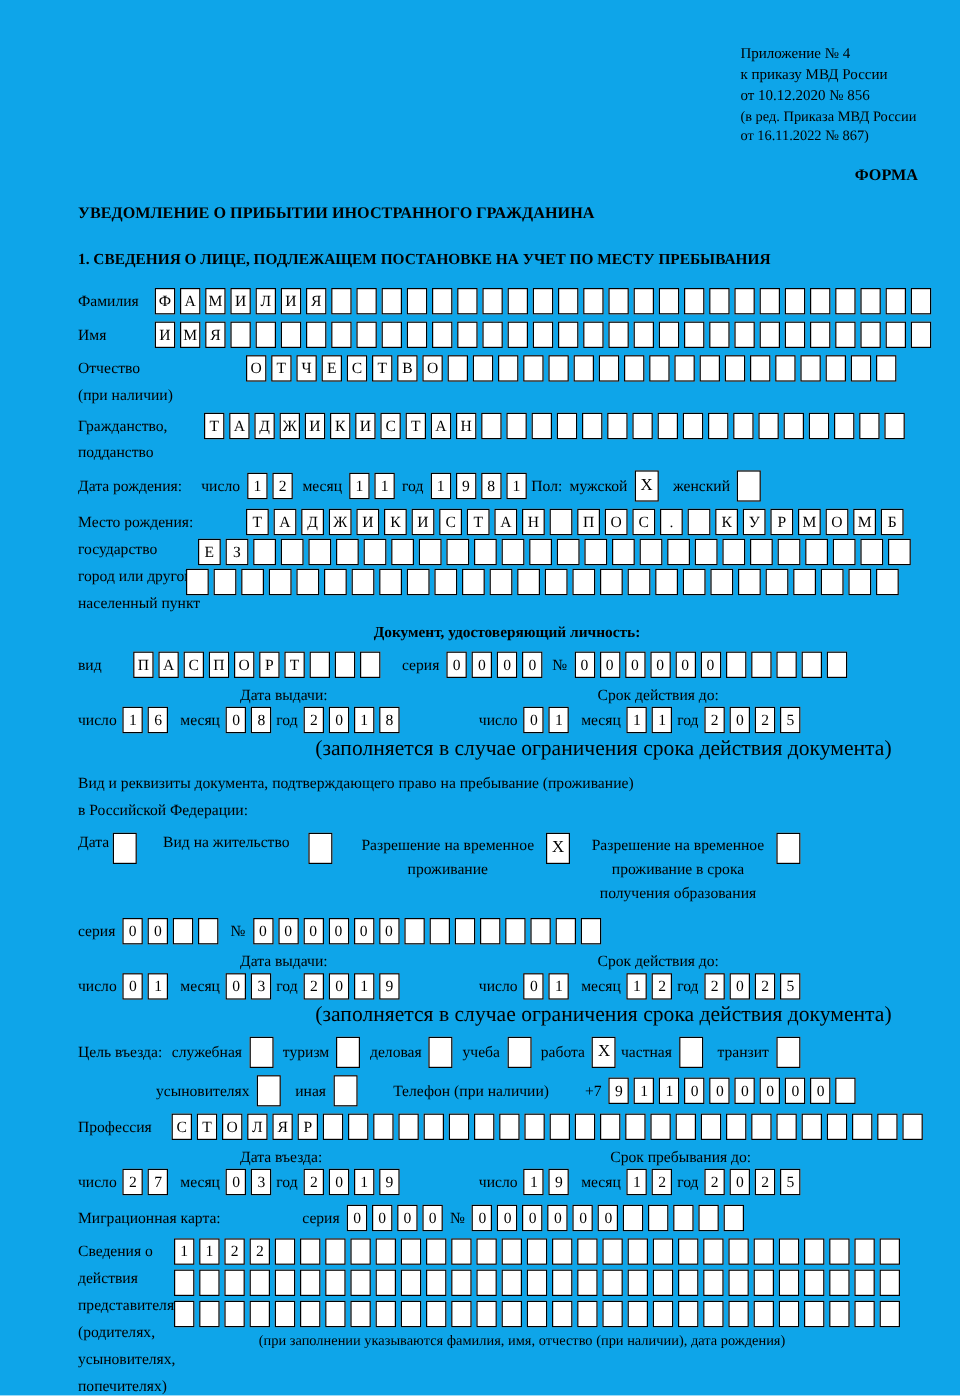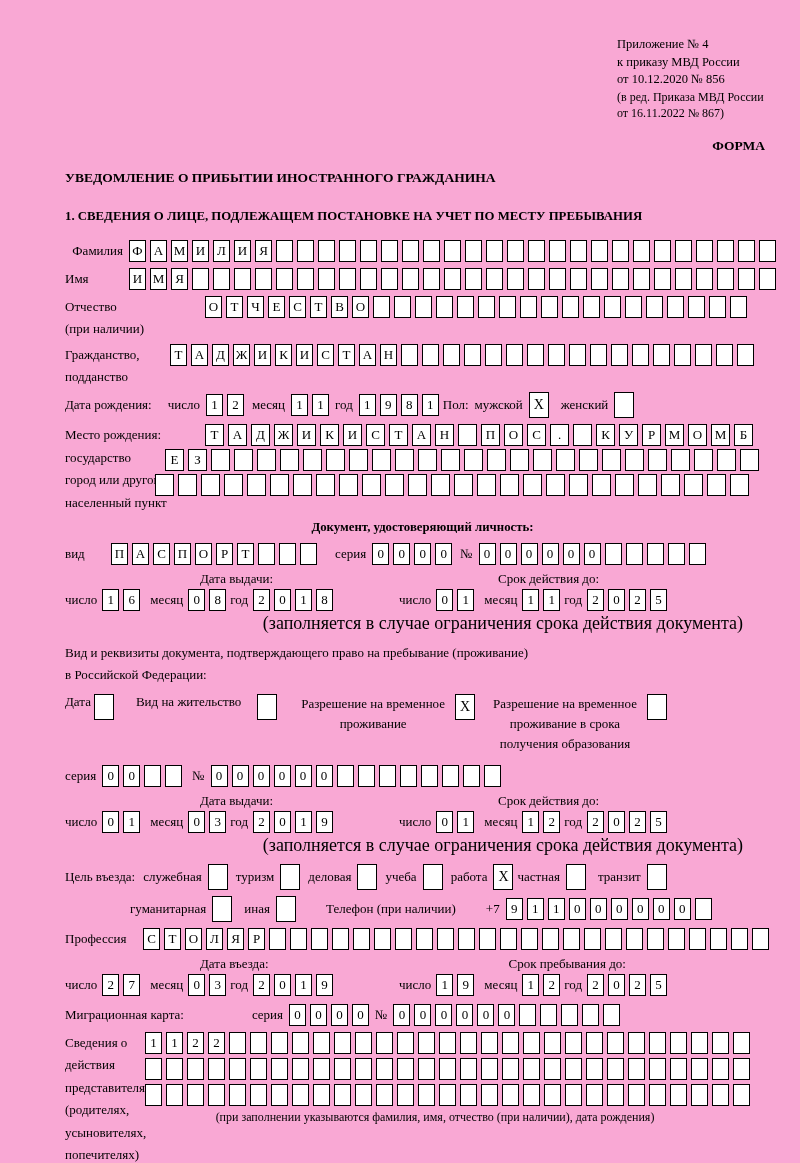--- a/index.html
+++ b/index.html
@@ -1,18 +1,18 @@
 <!DOCTYPE html>
 <html><head>
 <meta charset="utf-8">
 <style>
   html,body { margin:0; padding:0; background:#fff; }
   .page {
     width:800px; height:1163px; box-sizing:border-box; overflow:hidden;
-    background:#f9a8d4; color:#000;
+    background:#0ea5e9; color:#000;
     font-family:"Liberation Serif","DejaVu Serif",serif;
     font-size:13px; padding:36px 20px 0 65px; position:relative;
   }
   
   .cell {
     display:inline-block; width:15px; height:20px; border:1px solid #000;
     margin-right:4px; text-align:center; line-height:20px; font-size:13px;
     vertical-align:middle; background:#fff;
   }
   .w17 .cell { width:17px; }
@@ -71,21 +71,21 @@
 
   <div class="formlabel">ФОРМА</div>
 
   <div class="title">
     <div>УВЕДОМЛЕНИЕ О ПРИБЫТИИ ИНОСТРАННОГО ГРАЖДАНИНА</div>
   </div>
 
   <div class="section">1. СВЕДЕНИЯ О ЛИЦЕ, ПОДЛЕЖАЩЕМ ПОСТАНОВКЕ НА УЧЕТ ПО МЕСТУ ПРЕБЫВАНИЯ</div>
 
   <div class="row">
-    <span class="lab" style="width:58px;text-align:right;">Фамилия</span>
+    <span class="lab" style="width:58px;">Фамилия</span>
     <span class="boxes"><span class="cell">Ф</span><span class="cell">А</span><span class="cell">М</span><span class="cell">И</span><span class="cell">Л</span><span class="cell">И</span><span class="cell">Я</span><span class="cell"></span><span class="cell"></span><span class="cell"></span><span class="cell"></span><span class="cell"></span><span class="cell"></span><span class="cell"></span><span class="cell"></span><span class="cell"></span><span class="cell"></span><span class="cell"></span><span class="cell"></span><span class="cell"></span><span class="cell"></span><span class="cell"></span><span class="cell"></span><span class="cell"></span><span class="cell"></span><span class="cell"></span><span class="cell"></span><span class="cell"></span><span class="cell"></span><span class="cell"></span><span class="cell"></span></span>
   </div>
 
   <div class="row">
     <span class="lab" style="width:58px;">Имя</span>
     <span class="boxes"><span class="cell">И</span><span class="cell">М</span><span class="cell">Я</span><span class="cell"></span><span class="cell"></span><span class="cell"></span><span class="cell"></span><span class="cell"></span><span class="cell"></span><span class="cell"></span><span class="cell"></span><span class="cell"></span><span class="cell"></span><span class="cell"></span><span class="cell"></span><span class="cell"></span><span class="cell"></span><span class="cell"></span><span class="cell"></span><span class="cell"></span><span class="cell"></span><span class="cell"></span><span class="cell"></span><span class="cell"></span><span class="cell"></span><span class="cell"></span><span class="cell"></span><span class="cell"></span><span class="cell"></span><span class="cell"></span><span class="cell"></span></span>
   </div>
 
   <div class="rowtop">
     <span class="lab two-line-label" style="width:134px;">
@@ -225,21 +225,21 @@
     <span class="boxes"><span class="cb"></span></span>
     <span class="lab" style="margin-left:4px;">работа</span>
     <span class="boxes"><span class="cb">X</span></span>
     <span class="lab">частная</span>
     <span class="boxes"><span class="cb"></span></span>
     <span class="lab" style="margin-left:8px;">транзит</span>
     <span class="boxes"><span class="cb"></span></span>
   </div>
 
   <div class="row purpose2">
-    <span class="lab">гуманитарная</span>
+    <span class="lab">усыновителях</span>
     <span class="boxes"><span class="cb"></span></span>
     <span class="lab" style="margin-left:8px;">иная</span>
     <span class="boxes"><span class="cb"></span></span>
     <span class="lab" style="margin-left:26px;">Телефон (при наличии)</span>
     <span class="lab" style="margin-left:24px;">+7</span>
     <span class="boxes"><span class="cell">9</span><span class="cell">1</span><span class="cell">1</span><span class="cell">0</span><span class="cell">0</span><span class="cell">0</span><span class="cell">0</span><span class="cell">0</span><span class="cell">0</span><span class="cell"></span></span>
   </div>
 
   <div class="row">
     <span class="lab" style="width:72px;">Профессия</span>

